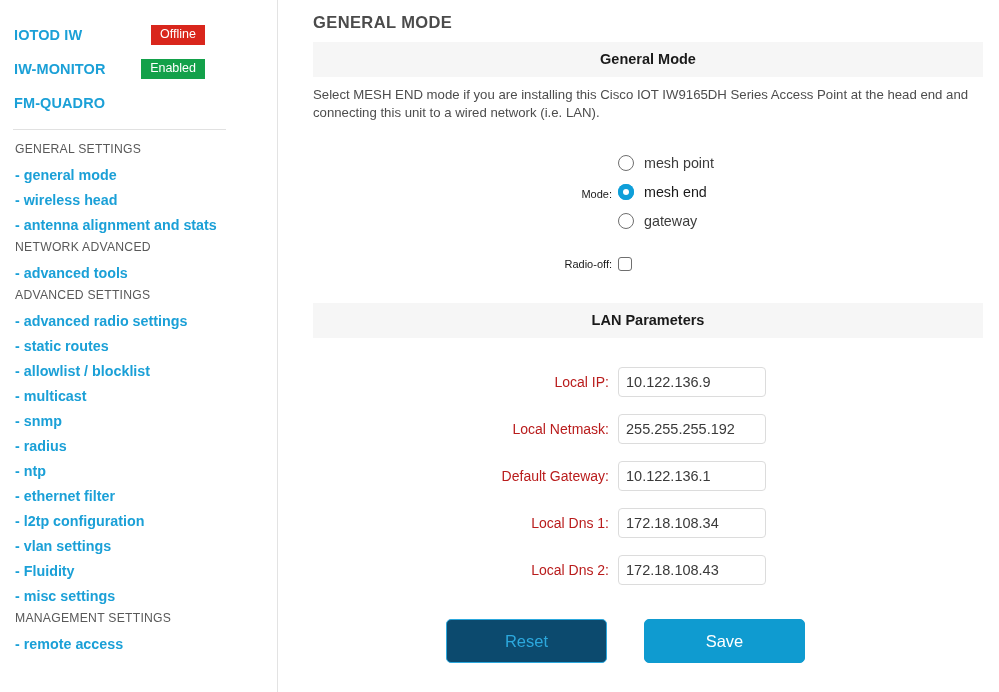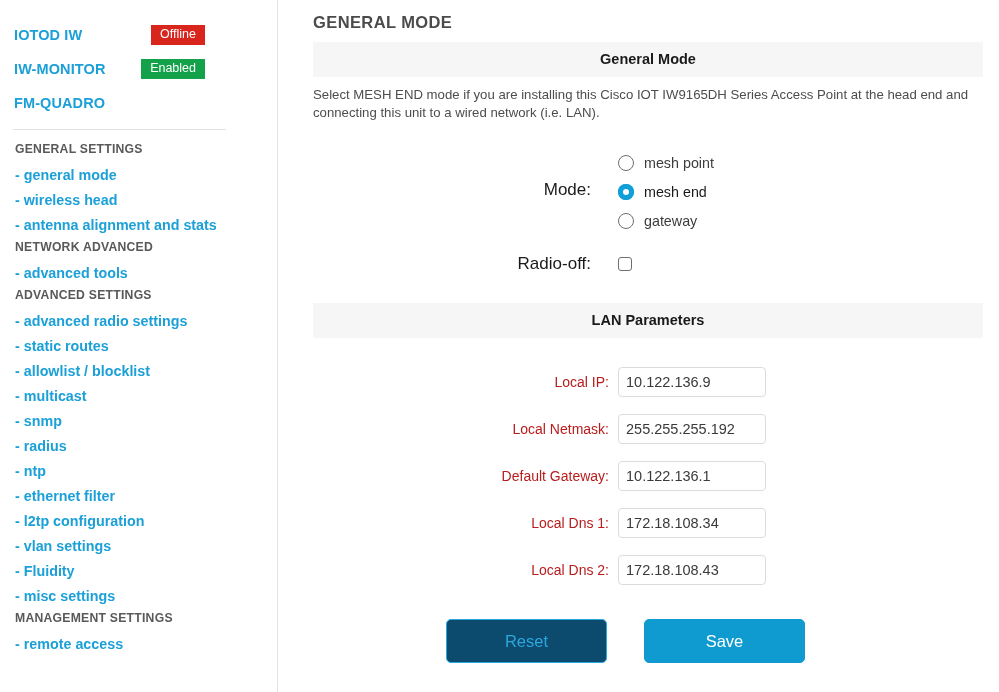--- a/index.html
+++ b/index.html
@@ -54,21 +54,21 @@
     margin: 9px 45px 0 7px;
     border: 0;
     border-top: 1px solid #e1e1e1;
     height: 0;
   }
 
   .menu { padding: 9px 8px 0 8px; }
   .menu-group {
     color: #595959;
     font-size: 12.2px;
-    font-weight: bold;
+    font-weight: normal;
     letter-spacing: 0.25px;
     padding: 3px 0 6px 1px;
   }
   .menu-item {
     display: block;
     color: #1ba0d7;
     font-size: 14.3px;
     font-weight: bold;
     text-decoration: none;
     padding: 4.5px 0 4.5px 1px;
@@ -111,22 +111,22 @@
     position: relative;
   }
   .mode-row {
     display: flex;
     align-items: flex-end;
     height: 29px;
   }
   .mode-label-cell {
     width: 340px;
     text-align: right;
-    padding-right: 27px;
-    font-size: 17px;
+    padding-right: 6px;
+    font-size: 11px;
     color: #1a1a1a;
   }
   .radio {
     width: 16px; height: 16px;
     border-radius: 50%;
     border: 1.6px solid #6f6f6f;
     background: #fff;
     flex: 0 0 16px;
     position: relative;
   }

